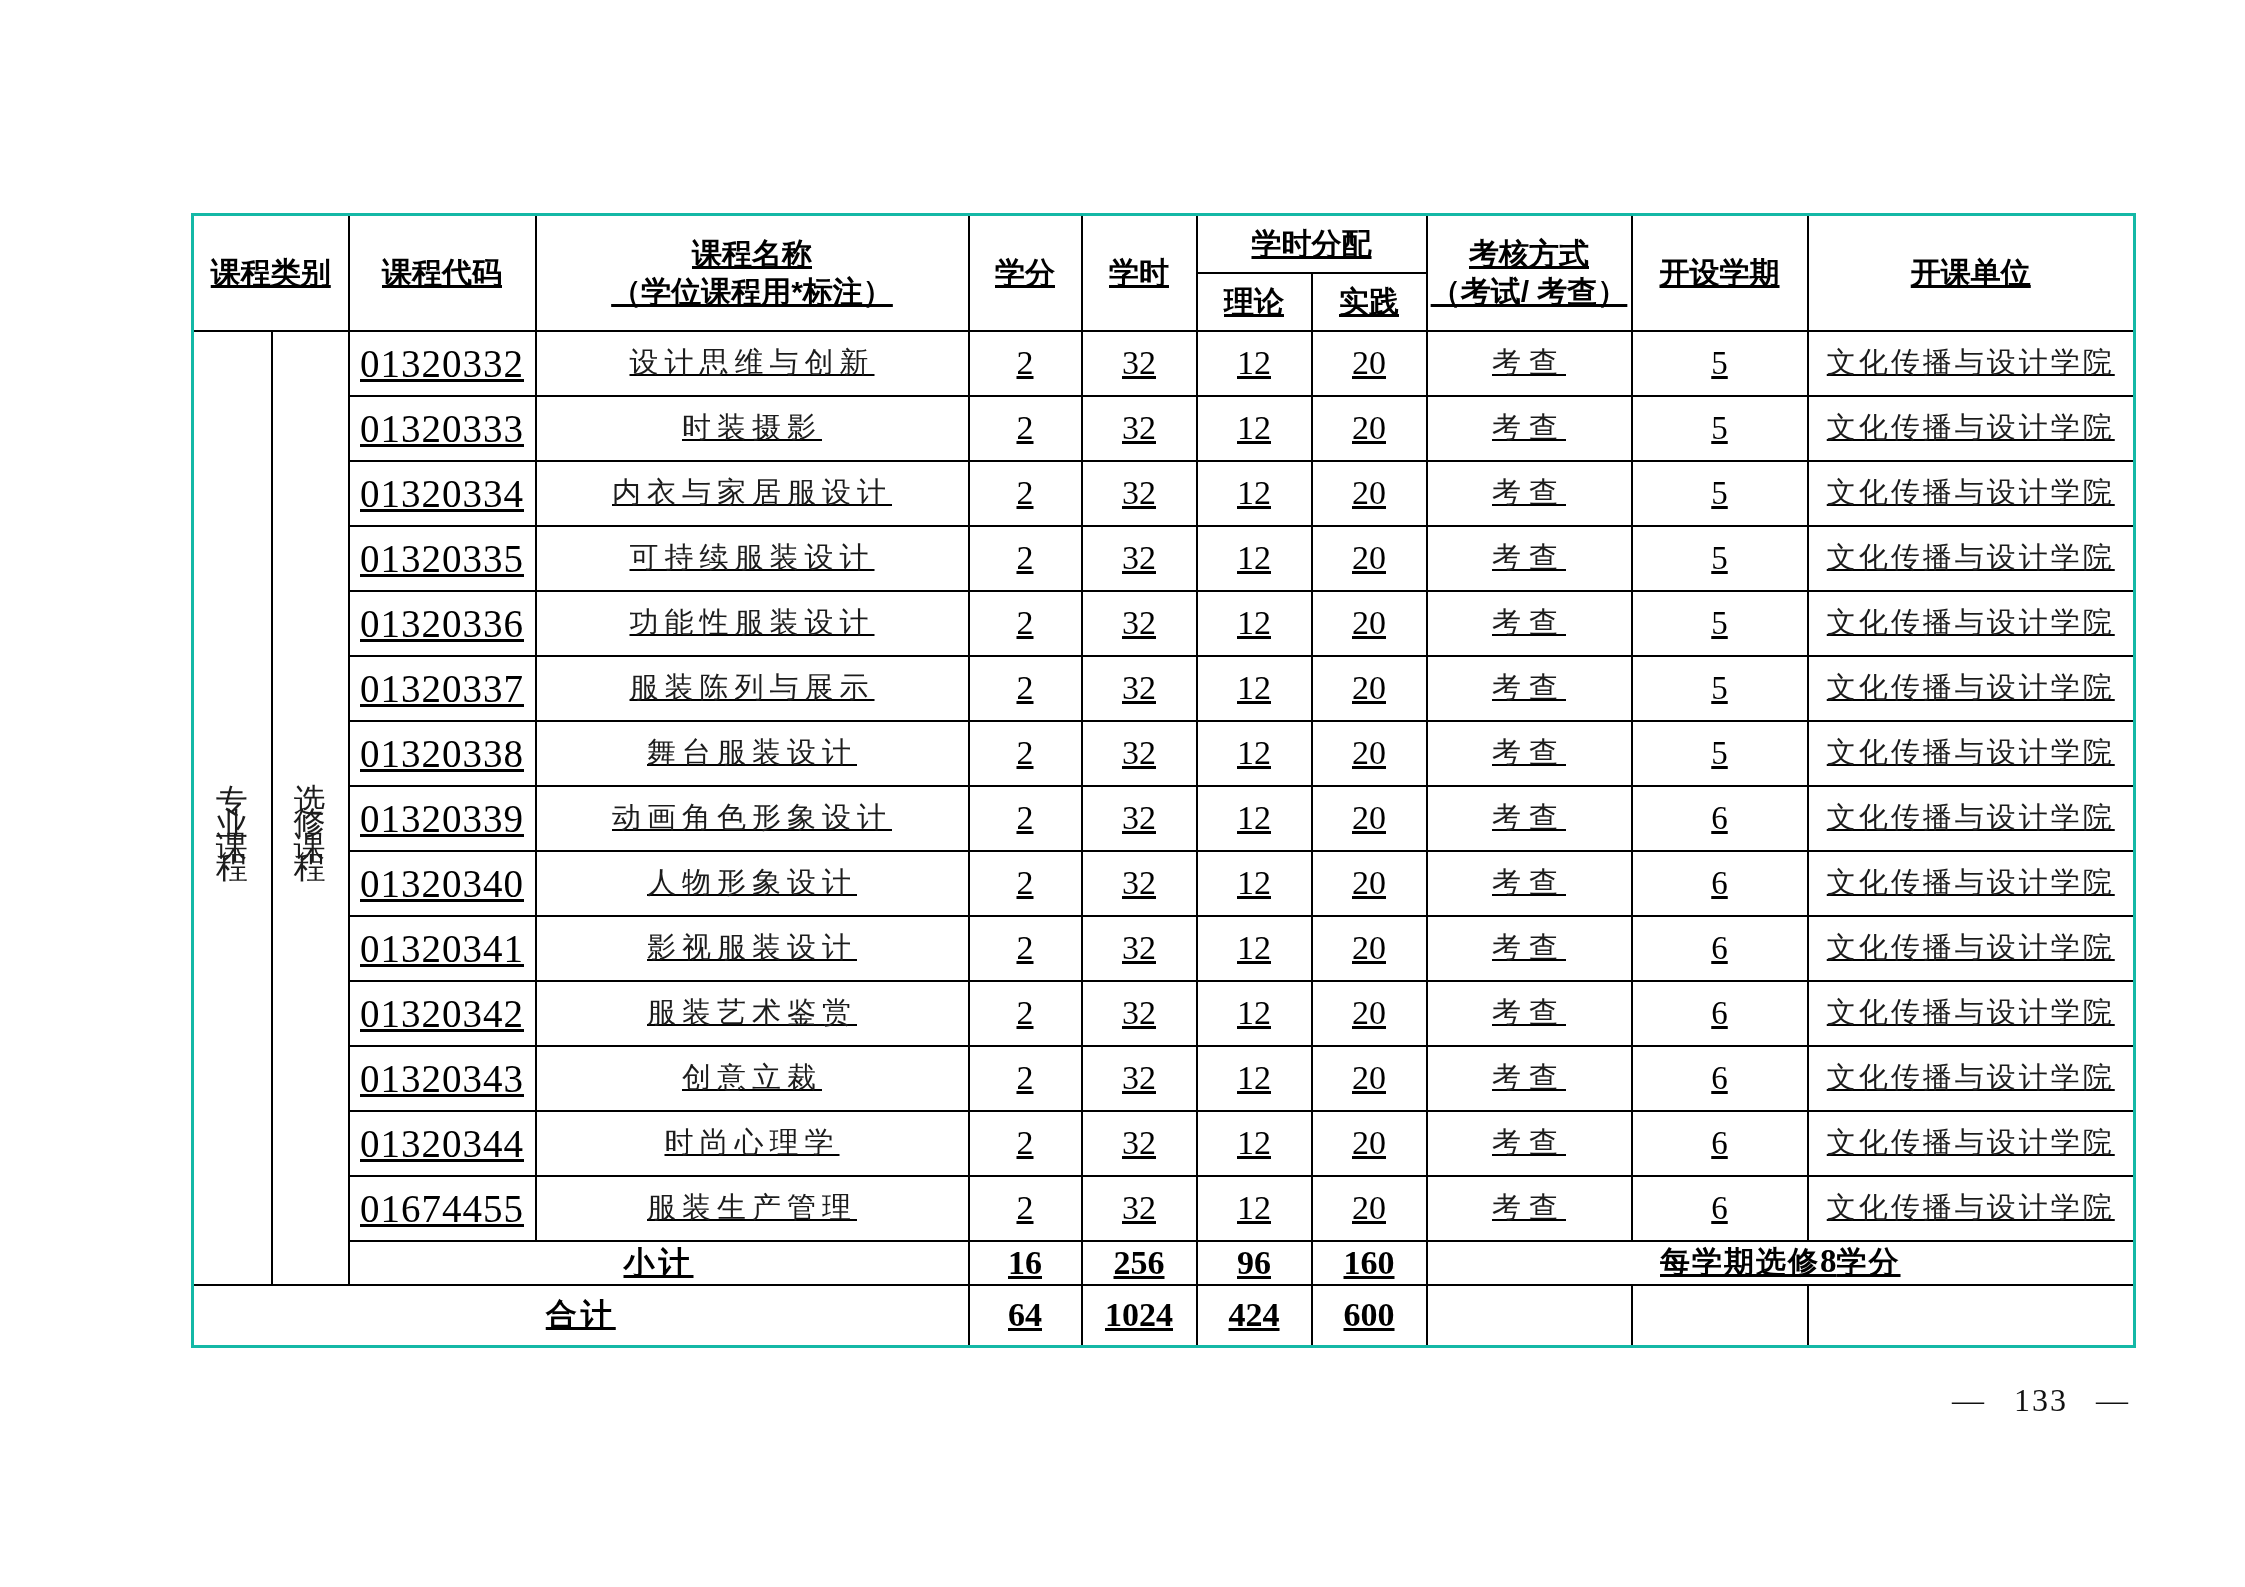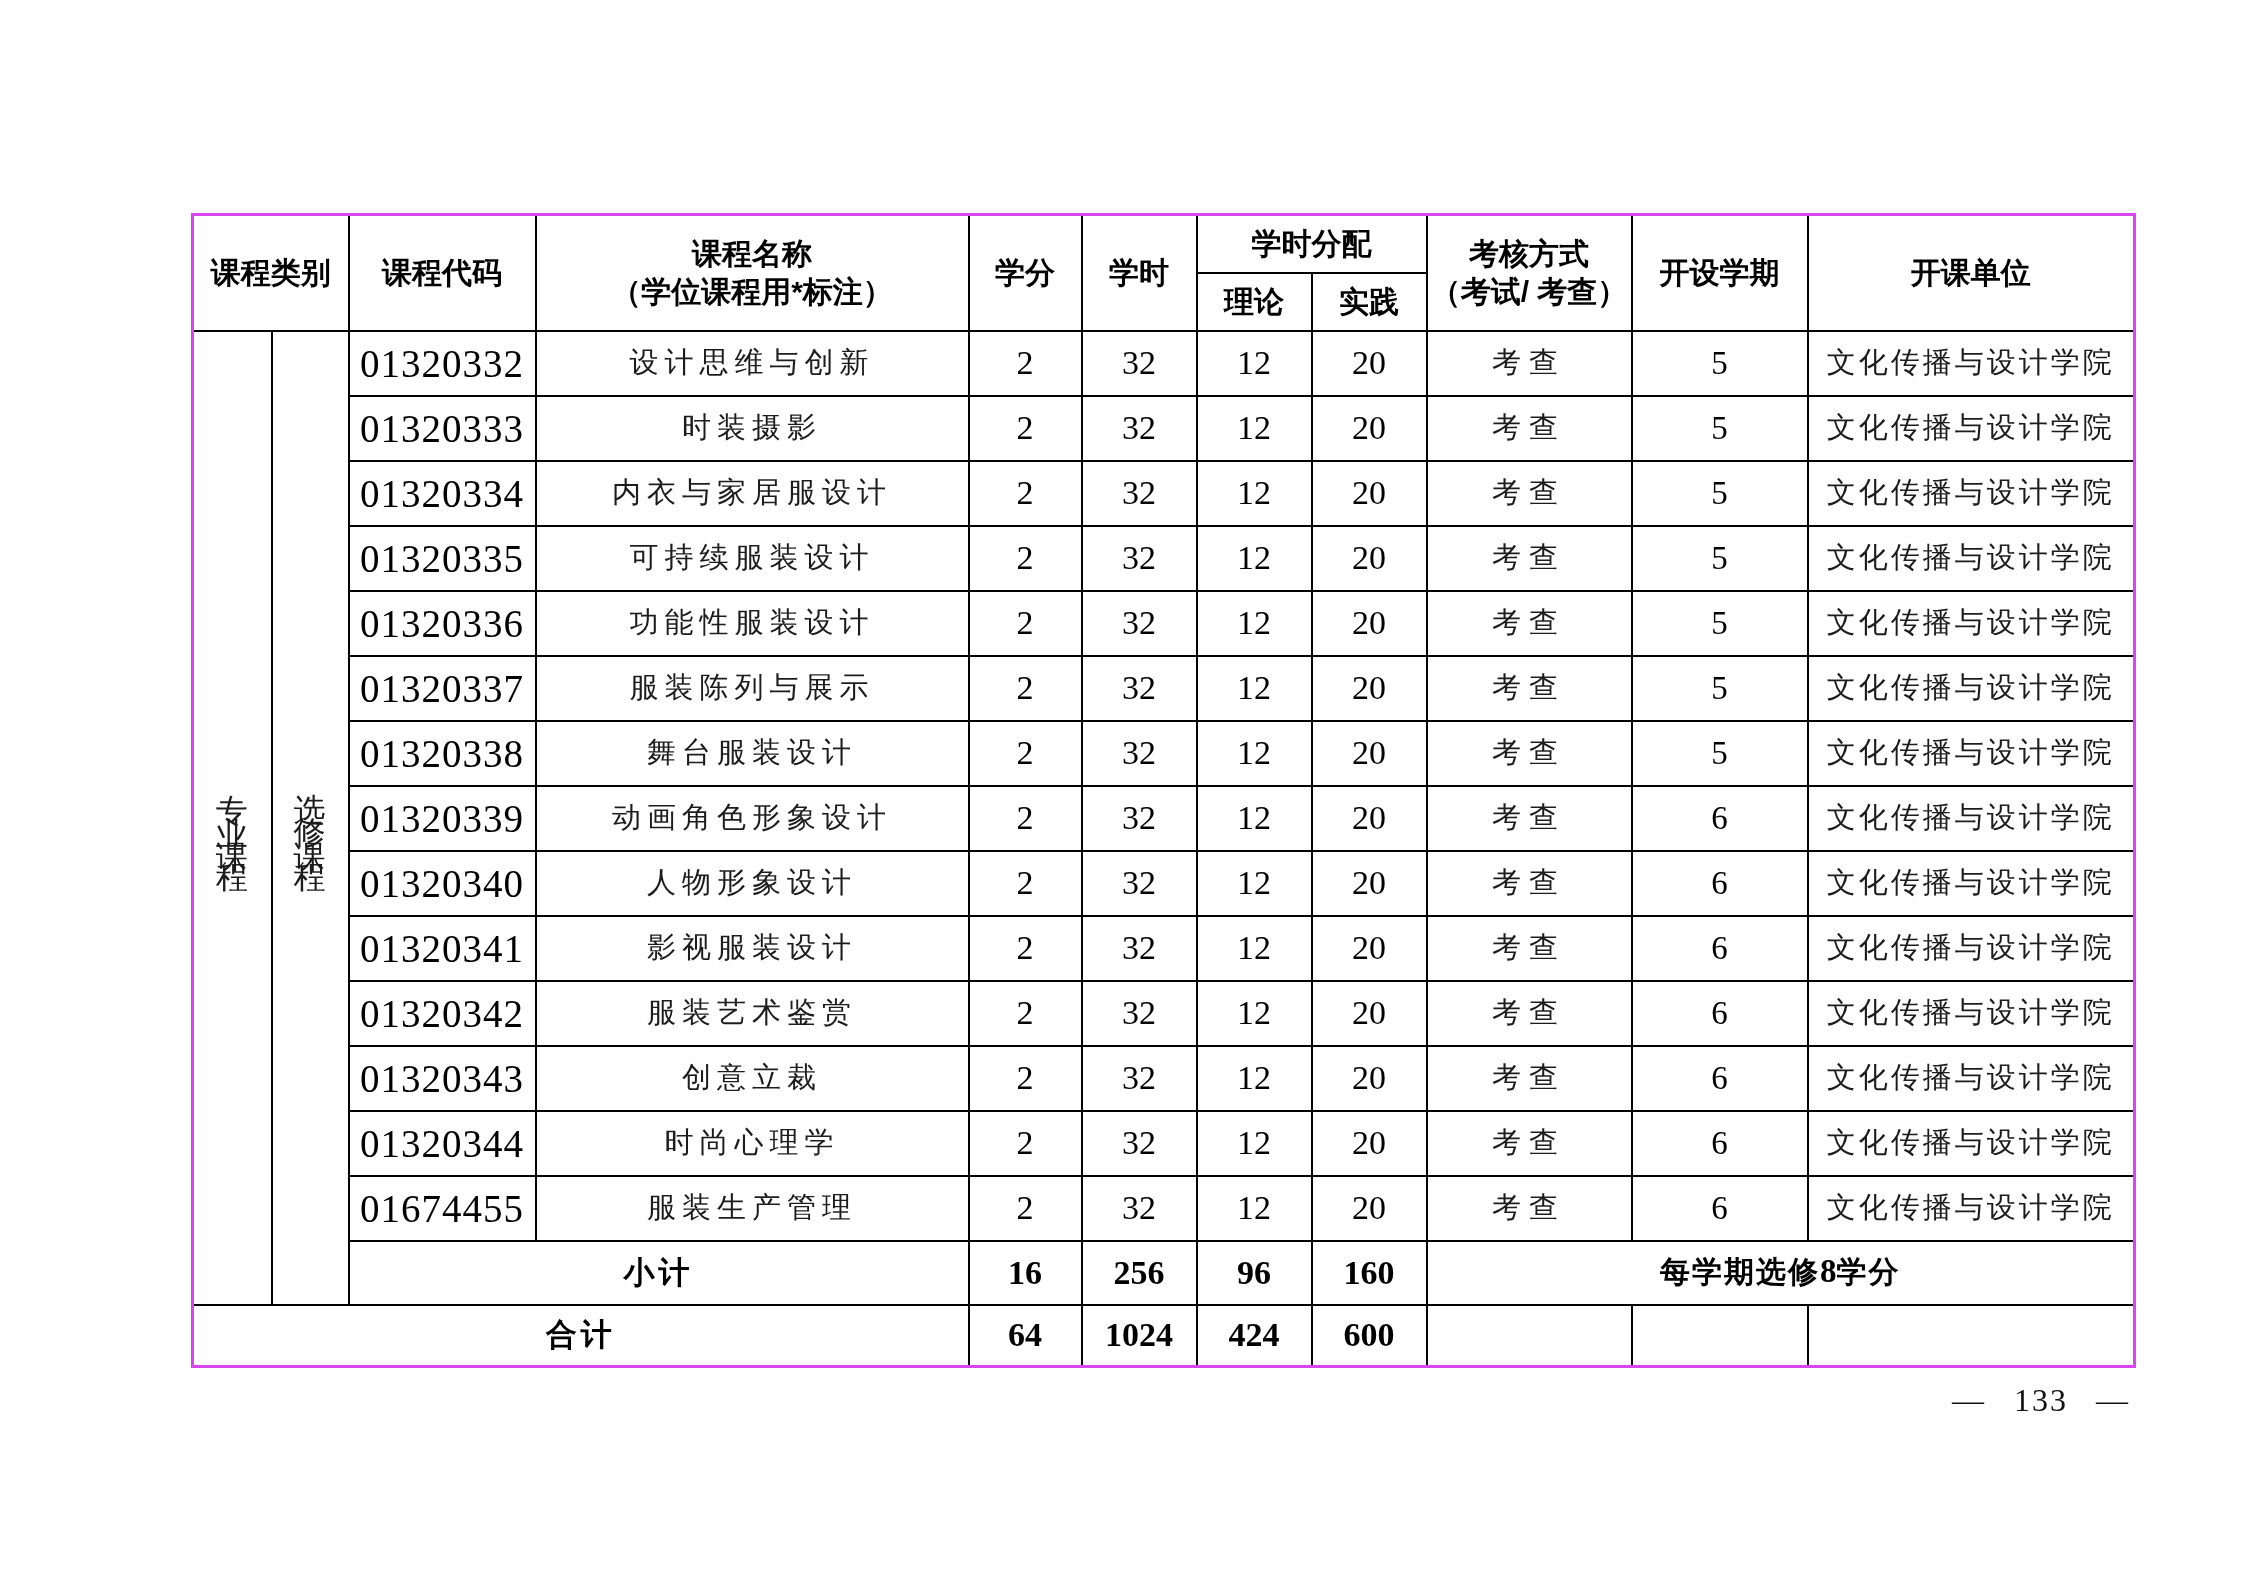--- a/index.html
+++ b/index.html
@@ -6,31 +6,32 @@
   body{
     width:2245px;height:1587px;position:relative;
     font-family:"Liberation Serif","DejaVu Serif",serif;color:#000;
     -webkit-font-smoothing:antialiased;
   }
   .page{position:absolute;left:0;top:0;width:2245px;height:1587px;background:#fff;overflow:hidden;}
 
   table.curriculum{
     position:absolute;left:191px;top:213px;width:1942px;
     border-collapse:collapse;table-layout:fixed;
-    border:3px solid #d946ef;
+    border:3px solid #14b8a6;
+    text-decoration:underline;
   }
   td{
     border:2px solid #000;
     text-align:center;vertical-align:middle;
     padding:0;overflow:hidden;
   }
 
   tr.hrow{height:58px;}
   tr.drow{height:65px;}
-  tr.srow{height:64px;}
+  tr.srow{height:44px;}
   tr.trow{height:62px;}
 
   .hdr{
     font-family:"Liberation Sans","DejaVu Sans",sans-serif;
     font-weight:bold;font-size:30px;line-height:1.25;
   }
   .code{font-size:39px;letter-spacing:1px;border-radius:21px;}
   .cname{font-size:29px;color:#1c1c1c;letter-spacing:6px;}
   .num{font-size:34px;}
   .kai{font-size:29px;color:#1c1c1c;letter-spacing:8px;}

